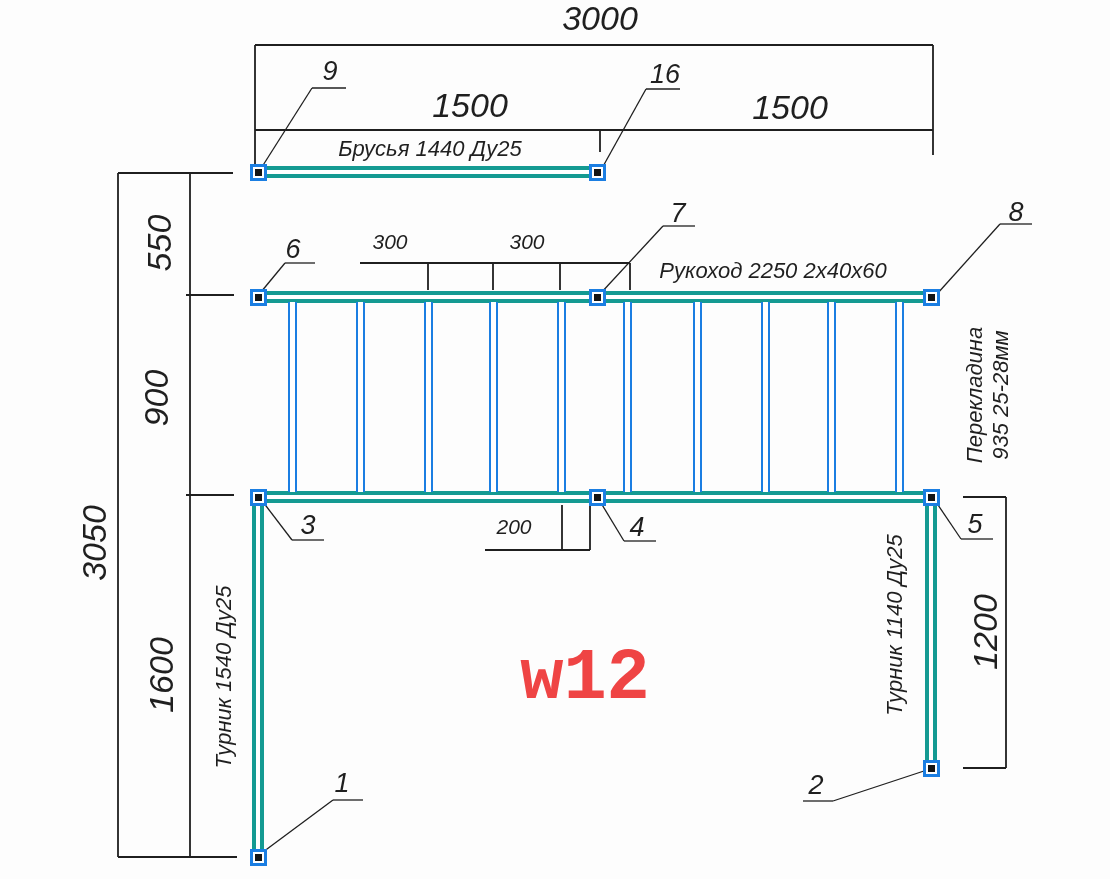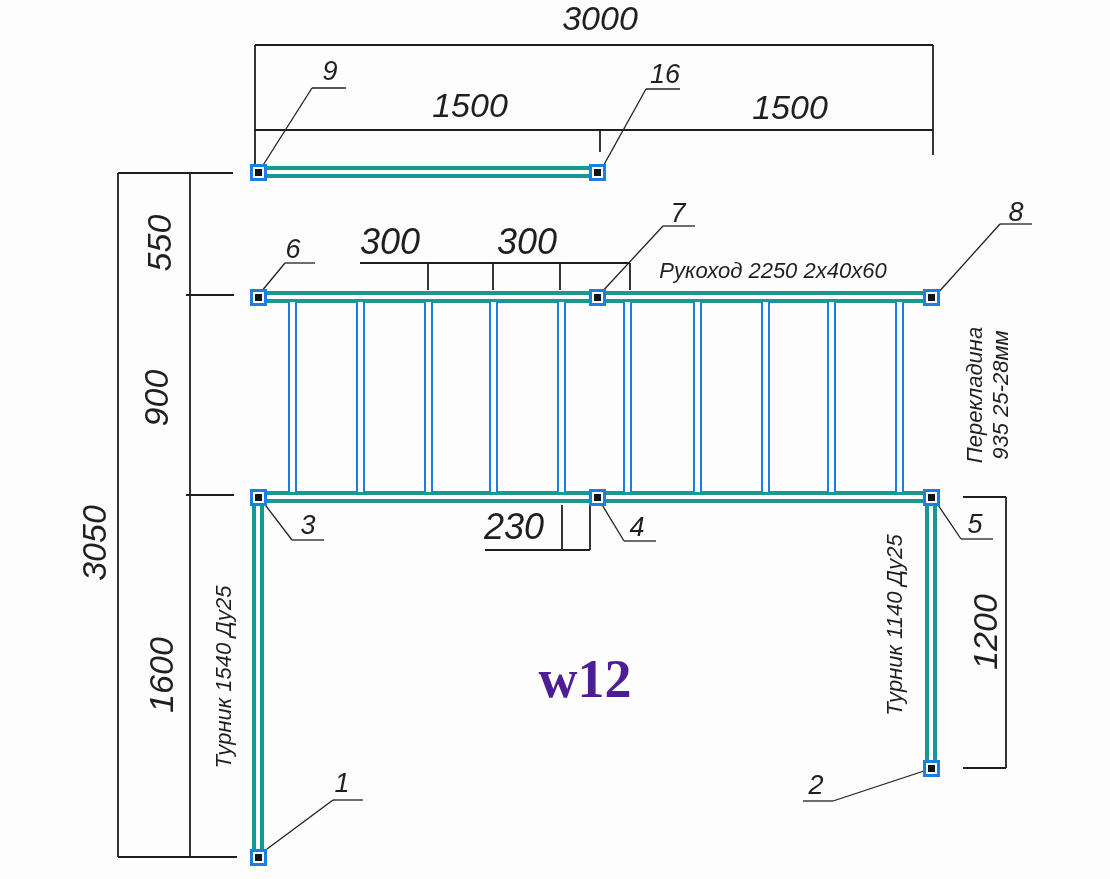--- a/index.html
+++ b/index.html
@@ -24,28 +24,28 @@
         border-right:2.5px solid var(--pipe-blue);background:#fff;box-sizing:border-box;}
   
   .ep{position:absolute;width:11px;height:11px;border:3px solid var(--pipe-blue);
       background:#fff;}
   .ep::after{content:"";position:absolute;left:2px;top:2px;width:7px;height:7px;background:#141414;}
   
   .t{position:absolute;display:flex;align-items:center;justify-content:center;
      font-style:italic;white-space:nowrap;line-height:1.05;}
   .rot{transform:rotate(-90deg);}
   .dimtxt{font-size:34px;}
-  .dimtxt-s{font-size:36px;}
+  .dimtxt-s{font-size:21px;}
   .callout{font-size:27px;}
   .plabel{font-size:22px;}
   .vblock{position:absolute;display:flex;flex-direction:column;align-items:center;
      justify-content:center;font-style:italic;white-space:nowrap;transform:rotate(-90deg);}
   .title{position:absolute;display:flex;align-items:center;justify-content:center;
-     font-family:Liberation Serif, serif;font-weight:bold;
-     font-style:normal;font-size:54px;color:#4c1d95;}
+     font-family:Liberation Mono, monospace;font-weight:bold;
+     font-style:normal;font-size:72px;color:#ef4444;}
 </style>
 </head>
 <body>
 
 <div id="canvas">
 
   <svg class="linework" width="1110" height="879">
     <g class="dim">
 
       <line x1="255" y1="45" x2="933" y2="45"></line>
@@ -127,28 +127,29 @@
   <div class="ep" style="left:589px;top:489px;"></div>
   <div class="ep" style="left:923px;top:489px;"></div>
   <div class="ep" style="left:250px;top:849px;"></div>
   <div class="ep" style="left:923px;top:760px;"></div>
 
   <div class="t dimtxt" style="left:525px;top:1px;width:150px;height:36px;">3000</div>
   <div class="t dimtxt" style="left:400px;top:89px;width:140px;height:34px;">1500</div>
   <div class="t dimtxt" style="left:720px;top:91px;width:140px;height:34px;">1500</div>
   <div class="t dimtxt-s" style="left:350px;top:227px;width:80px;height:30px;">300</div>
   <div class="t dimtxt-s" style="left:487px;top:227px;width:80px;height:30px;">300</div>
-  <div class="t dimtxt-s" style="left:474px;top:512px;width:80px;height:30px;">230</div>
+  <div class="t dimtxt-s" style="left:474px;top:512px;width:80px;height:30px;">200</div>
 
   <div class="t dimtxt rot" style="left:110px;top:223px;width:100px;height:40px;">550</div>
   <div class="t dimtxt rot" style="left:107px;top:378px;width:100px;height:40px;">900</div>
   <div class="t dimtxt rot" style="left:45px;top:523px;width:100px;height:40px;">3050</div>
   <div class="t dimtxt rot" style="left:112px;top:655px;width:100px;height:40px;">1600</div>
   <div class="t dimtxt rot" style="left:916px;top:612px;width:140px;height:40px;">1200</div>
 
+  <div class="t plabel" style="left:310px;top:136px;width:240px;height:26px;">Брусья 1440 Ду25</div>
   <div class="t plabel" style="left:638px;top:258px;width:270px;height:26px;">Рукоход 2250 2х40х60</div>
   <div class="vblock plabel" style="left:888px;top:368px;width:200px;height:54px;">
     <span>Перекладина</span>
     <span>935 25-28мм</span>
   </div>
   <div class="t plabel rot" style="left:124px;top:663px;width:200px;height:28px;">Турник 1540 Ду25</div>
   <div class="t plabel rot" style="left:795px;top:611px;width:200px;height:28px;">Турник 1140 Ду25</div>
 
   <div class="t callout" style="left:327px;top:769px;width:30px;height:28px;">1</div>
   <div class="t callout" style="left:801px;top:771px;width:30px;height:28px;">2</div>

